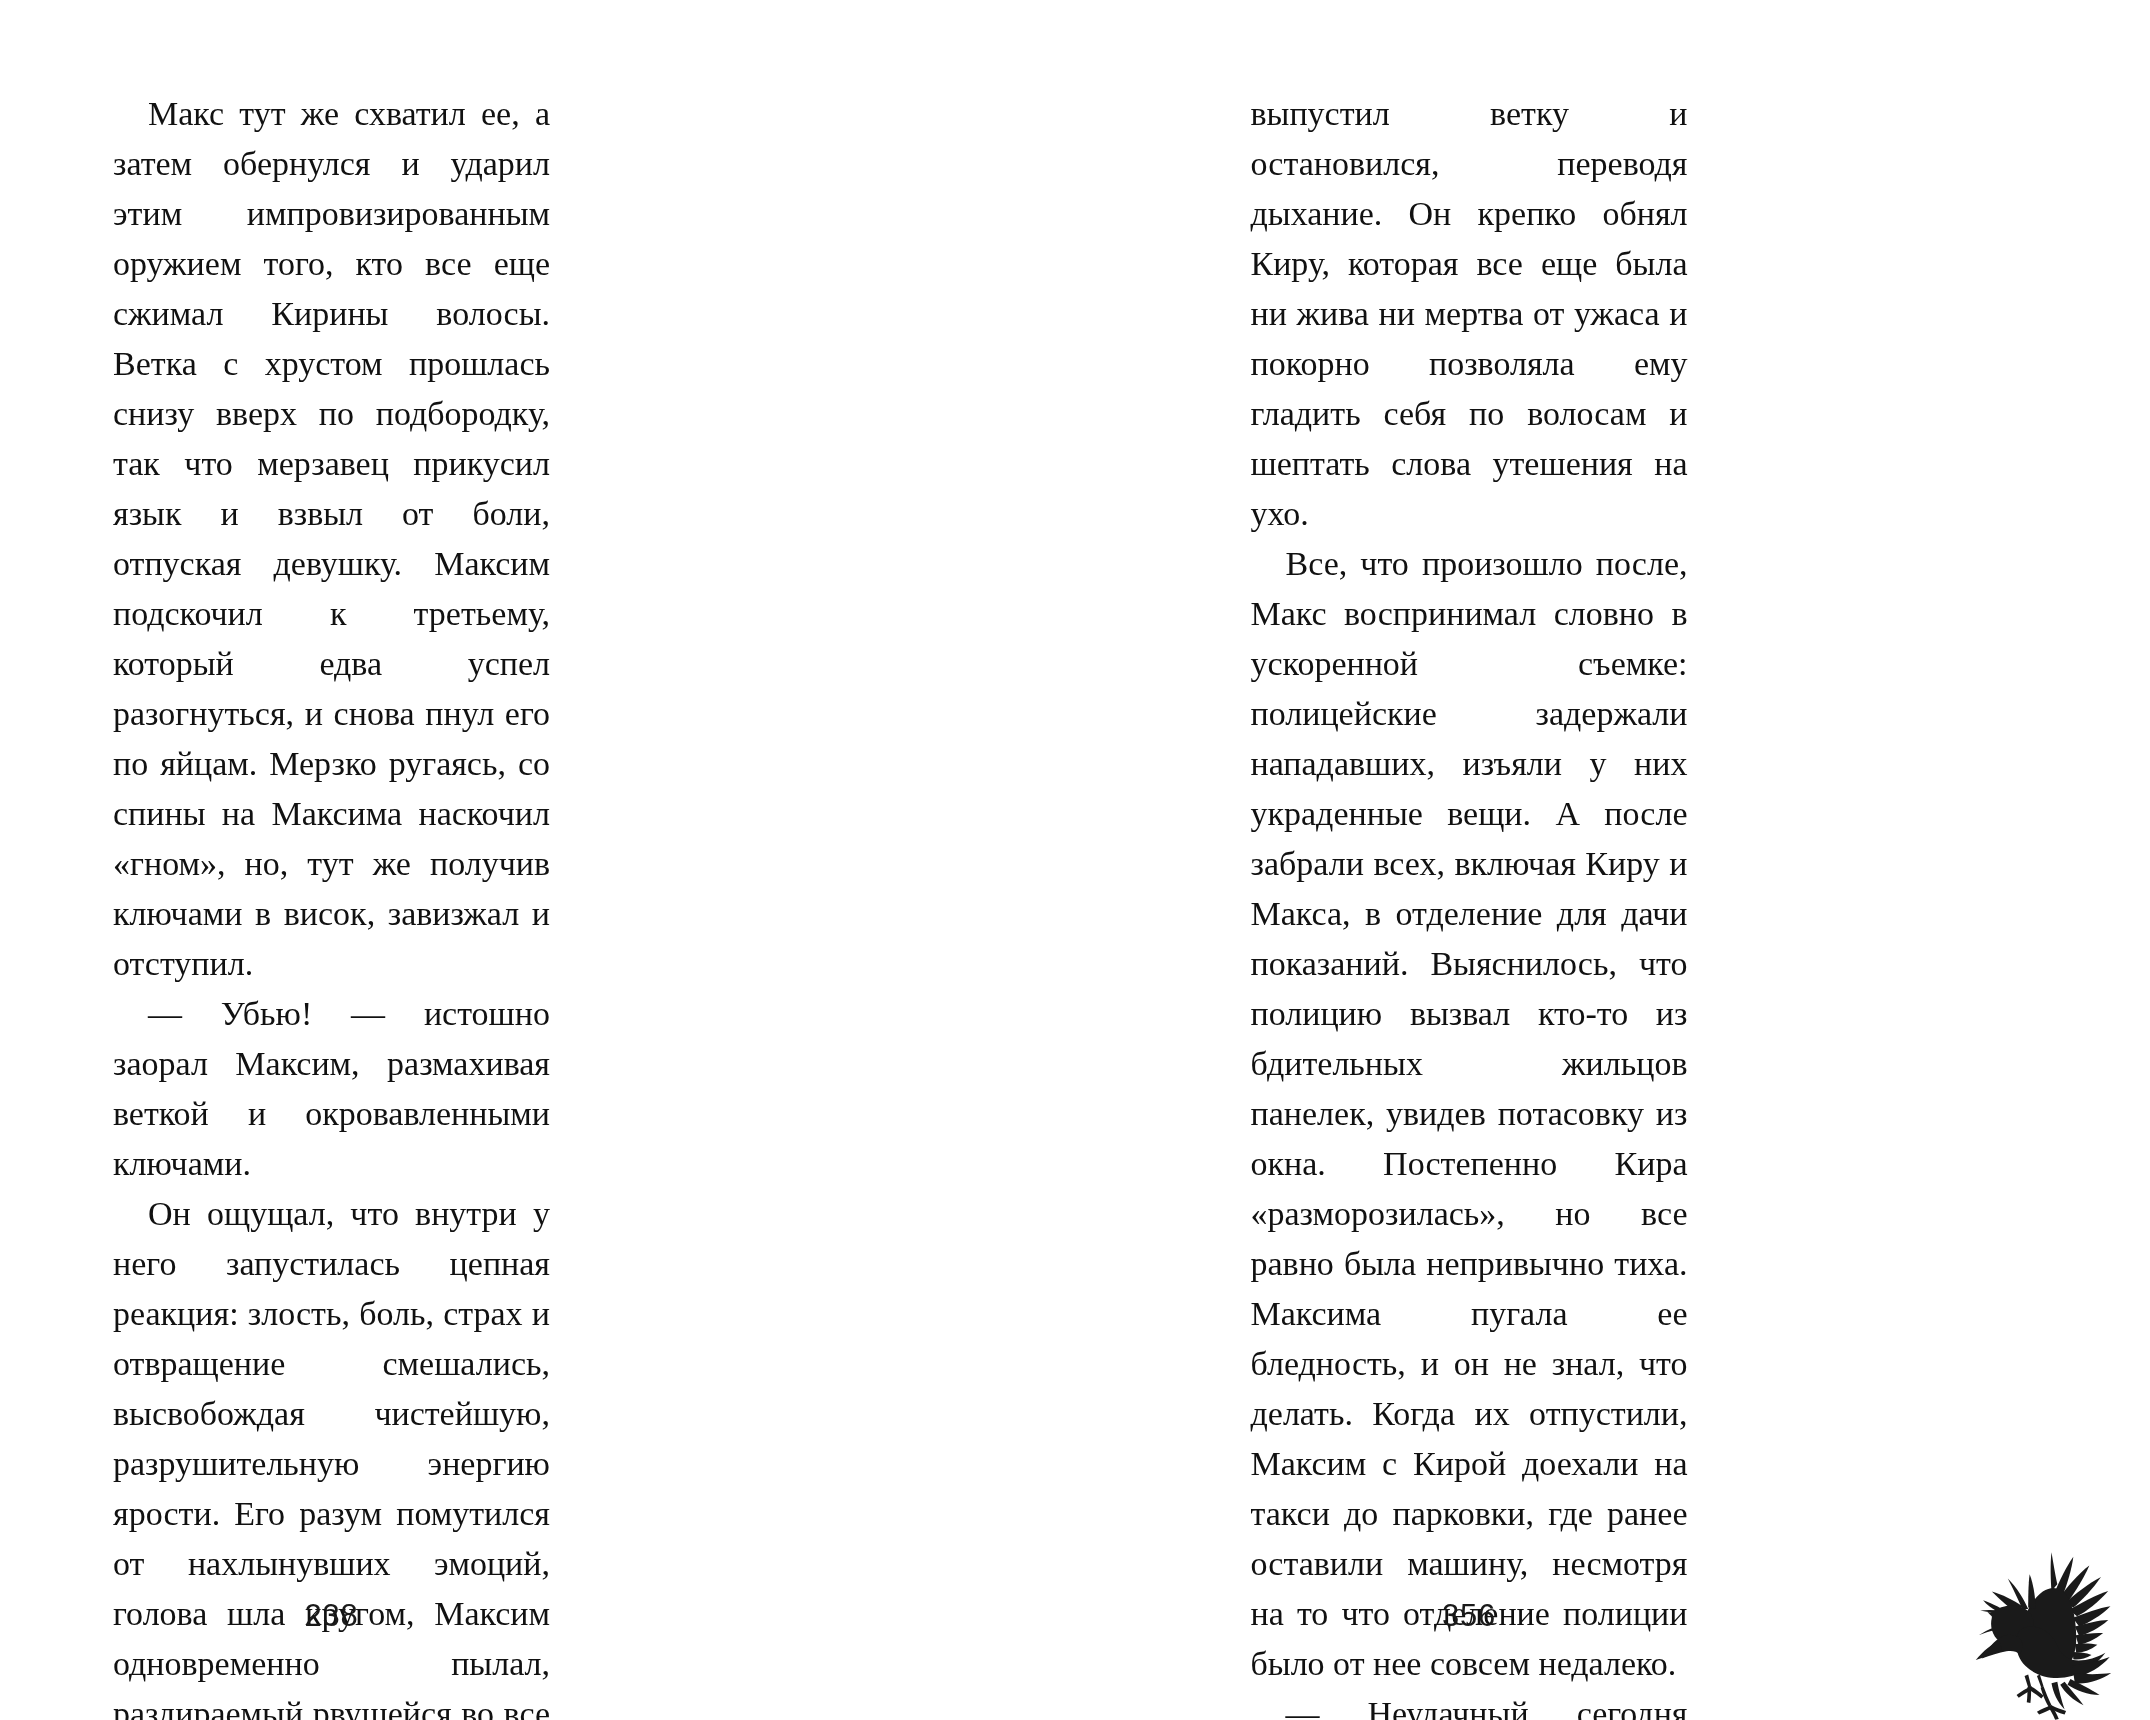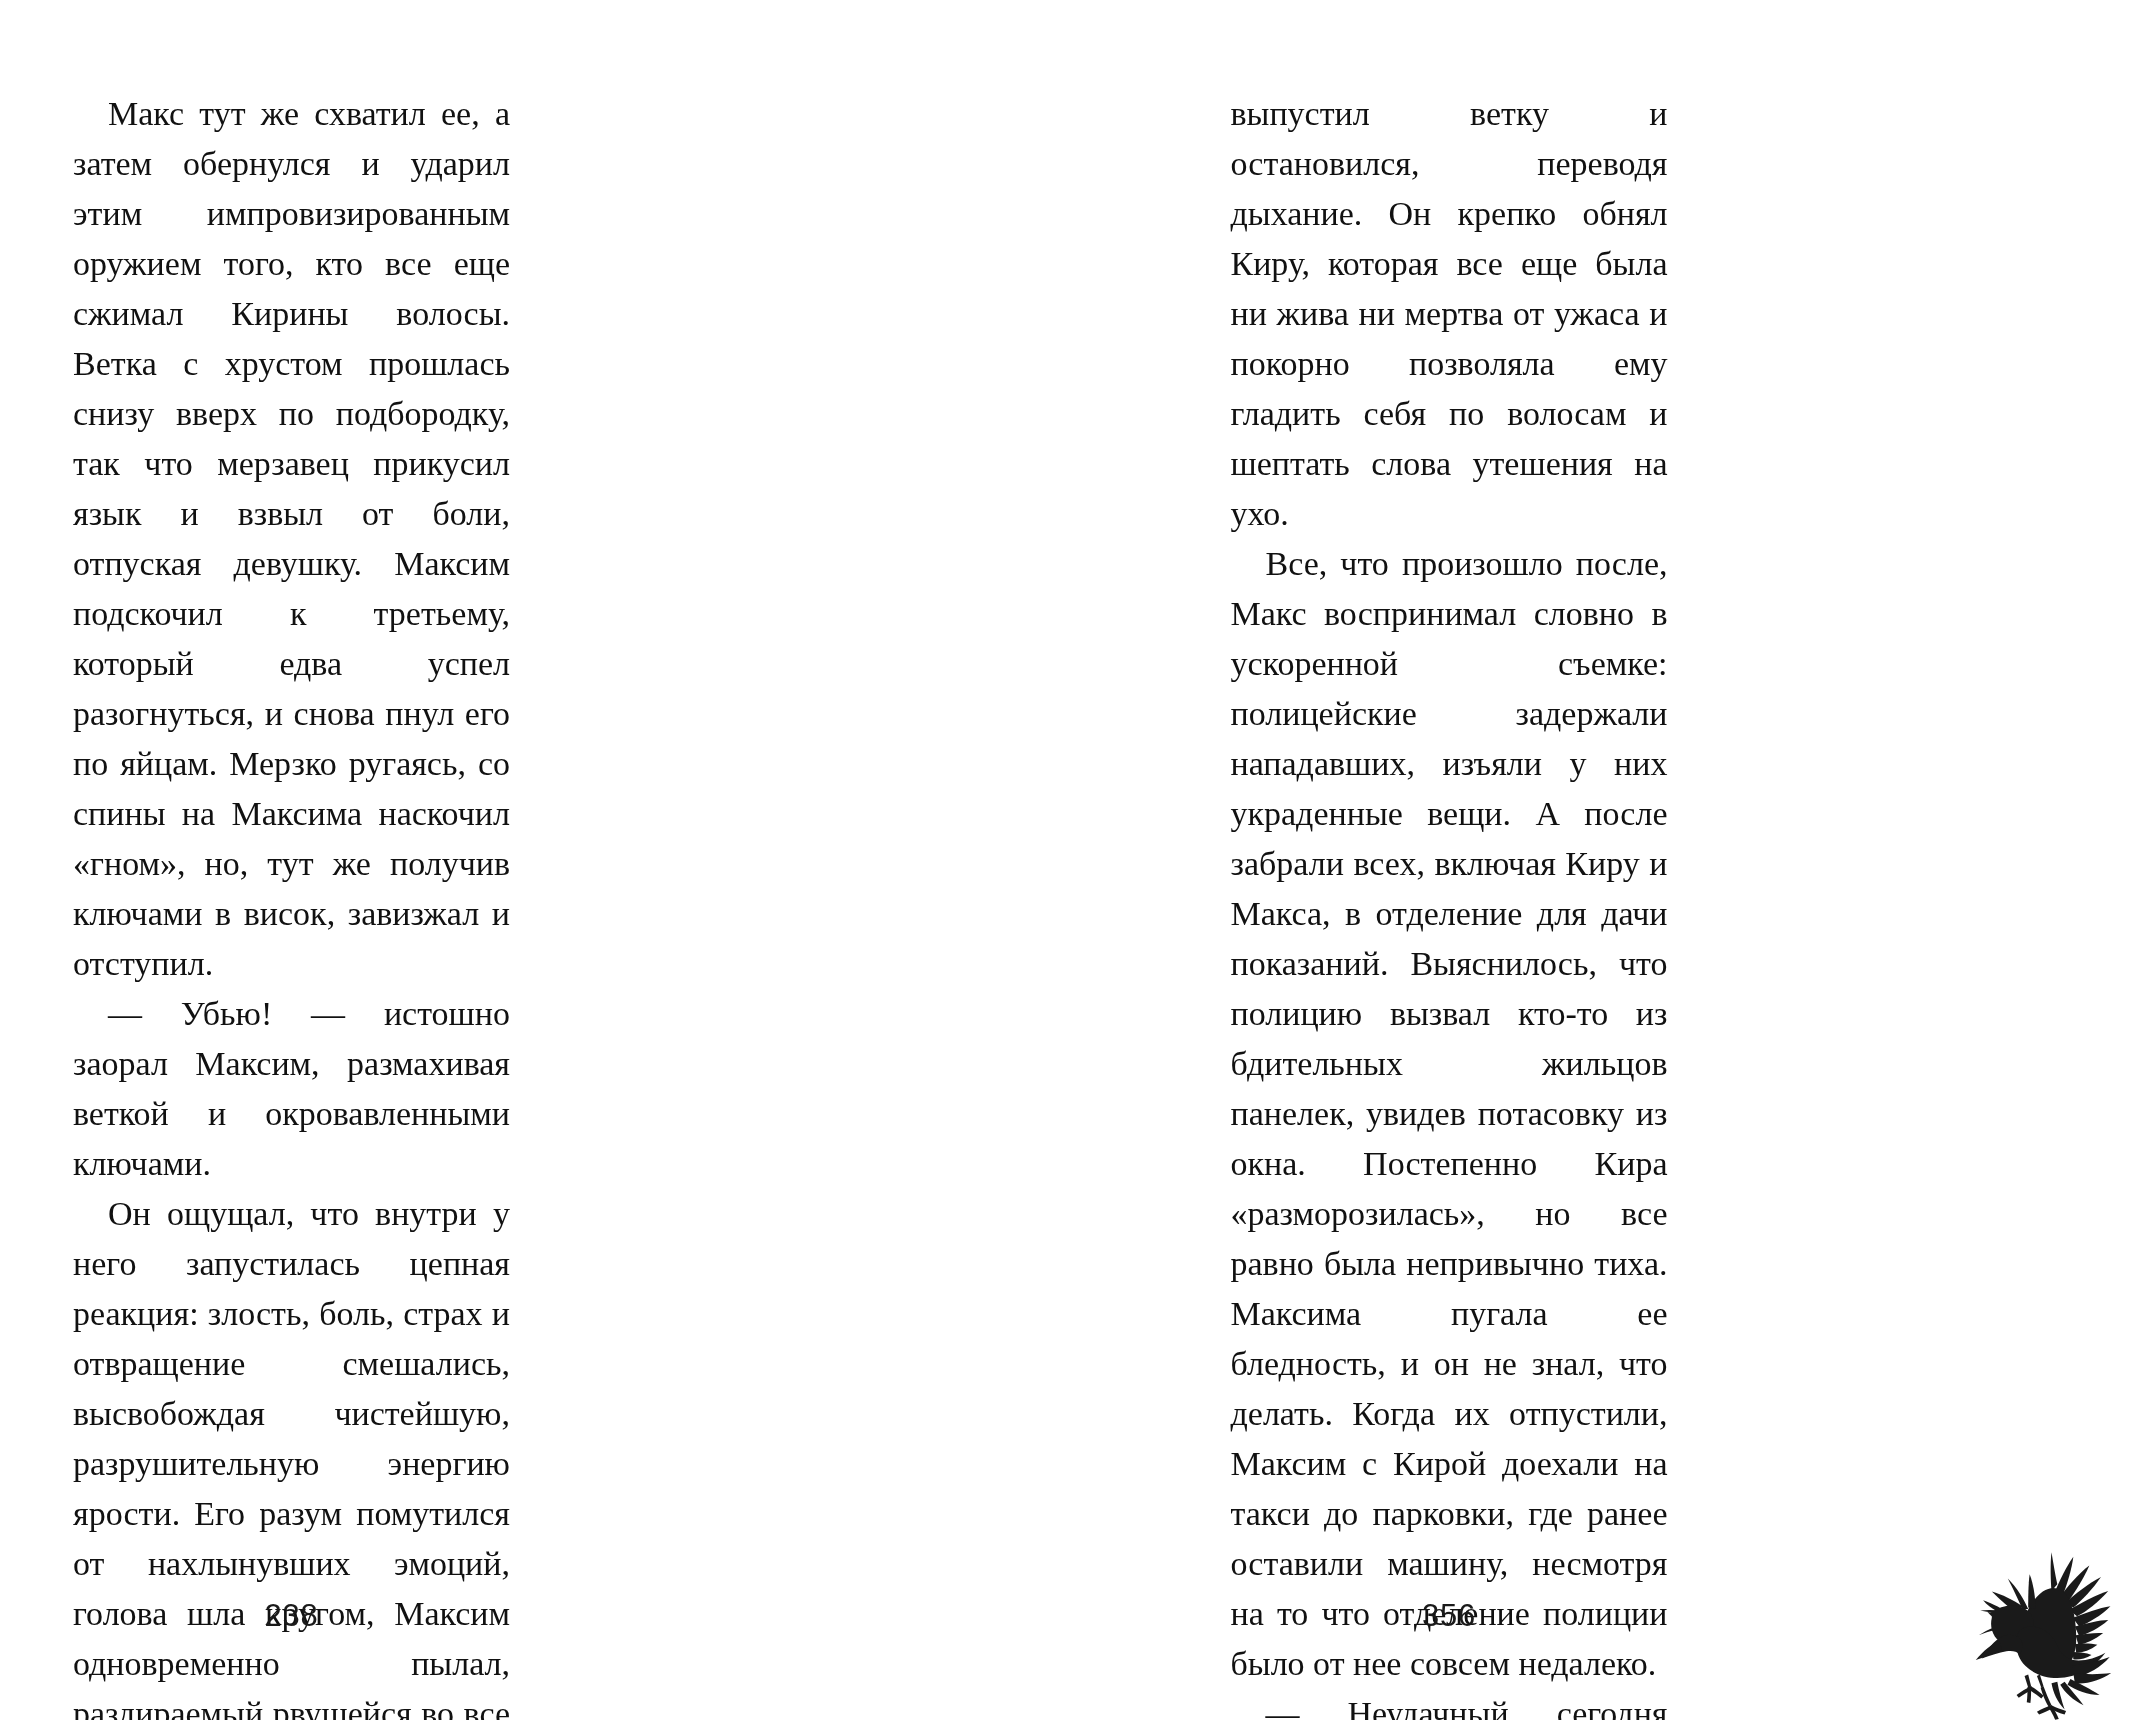--- a/index.html
+++ b/index.html
@@ -16,20 +16,21 @@
     font-family: "Liberation Serif", "DejaVu Serif", serif;
     color: #000000;
   }
 
   
   .spread {
     position: absolute;
     inset: 0;
     display: flex;
     background: #ffffff;
+    margin-left: 40px;
   }
 
   .page {
     position: relative;
     width: 50%;
     height: 100%;
     background: #ffffff;
   }
 
   

